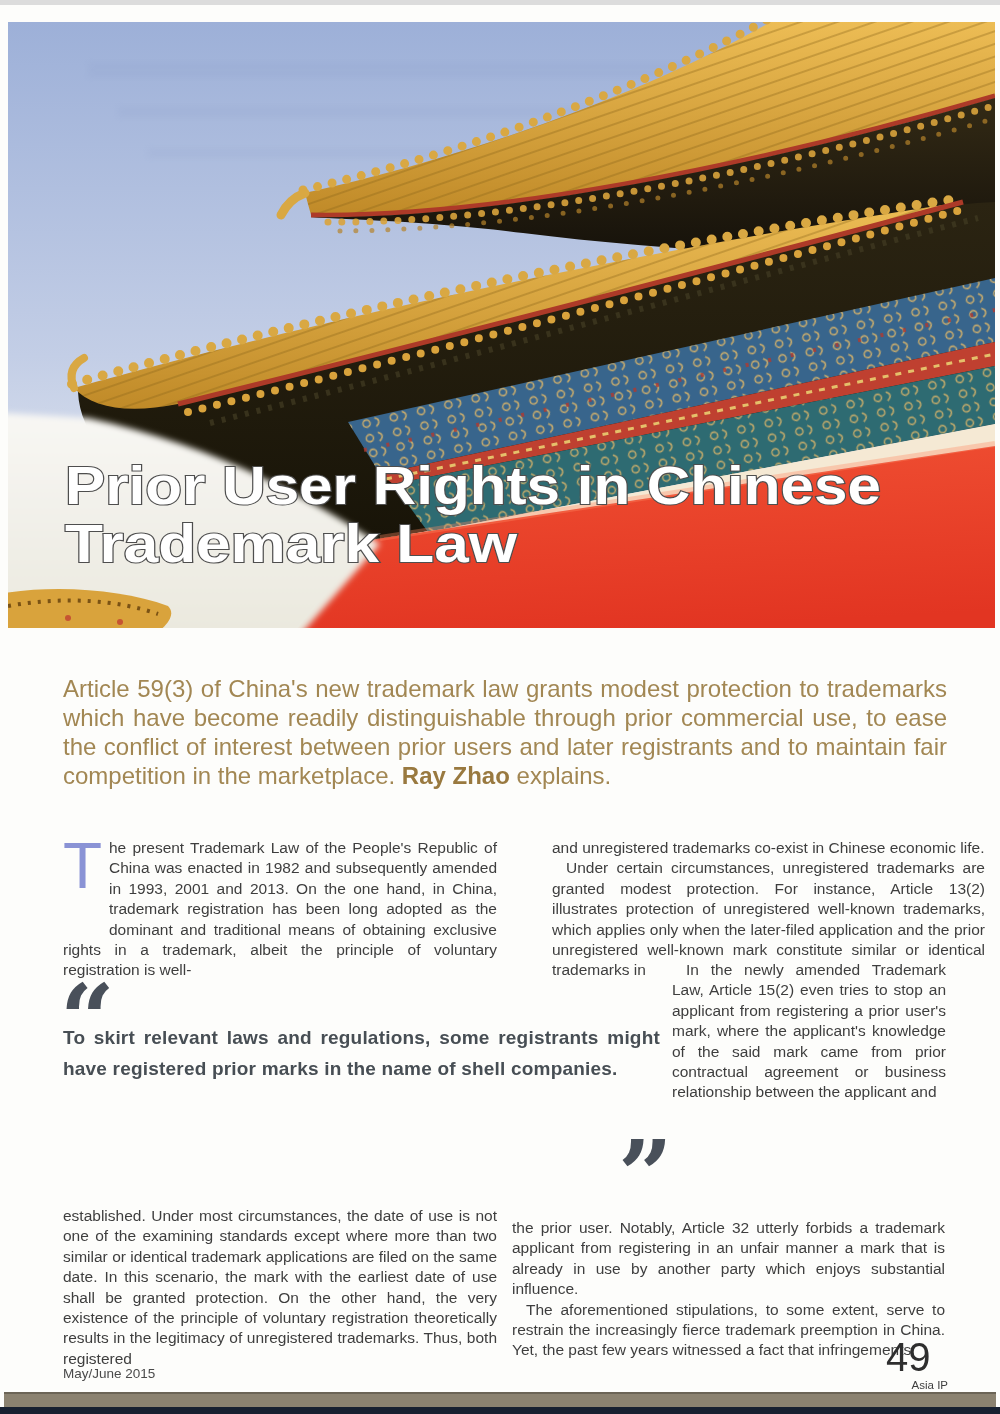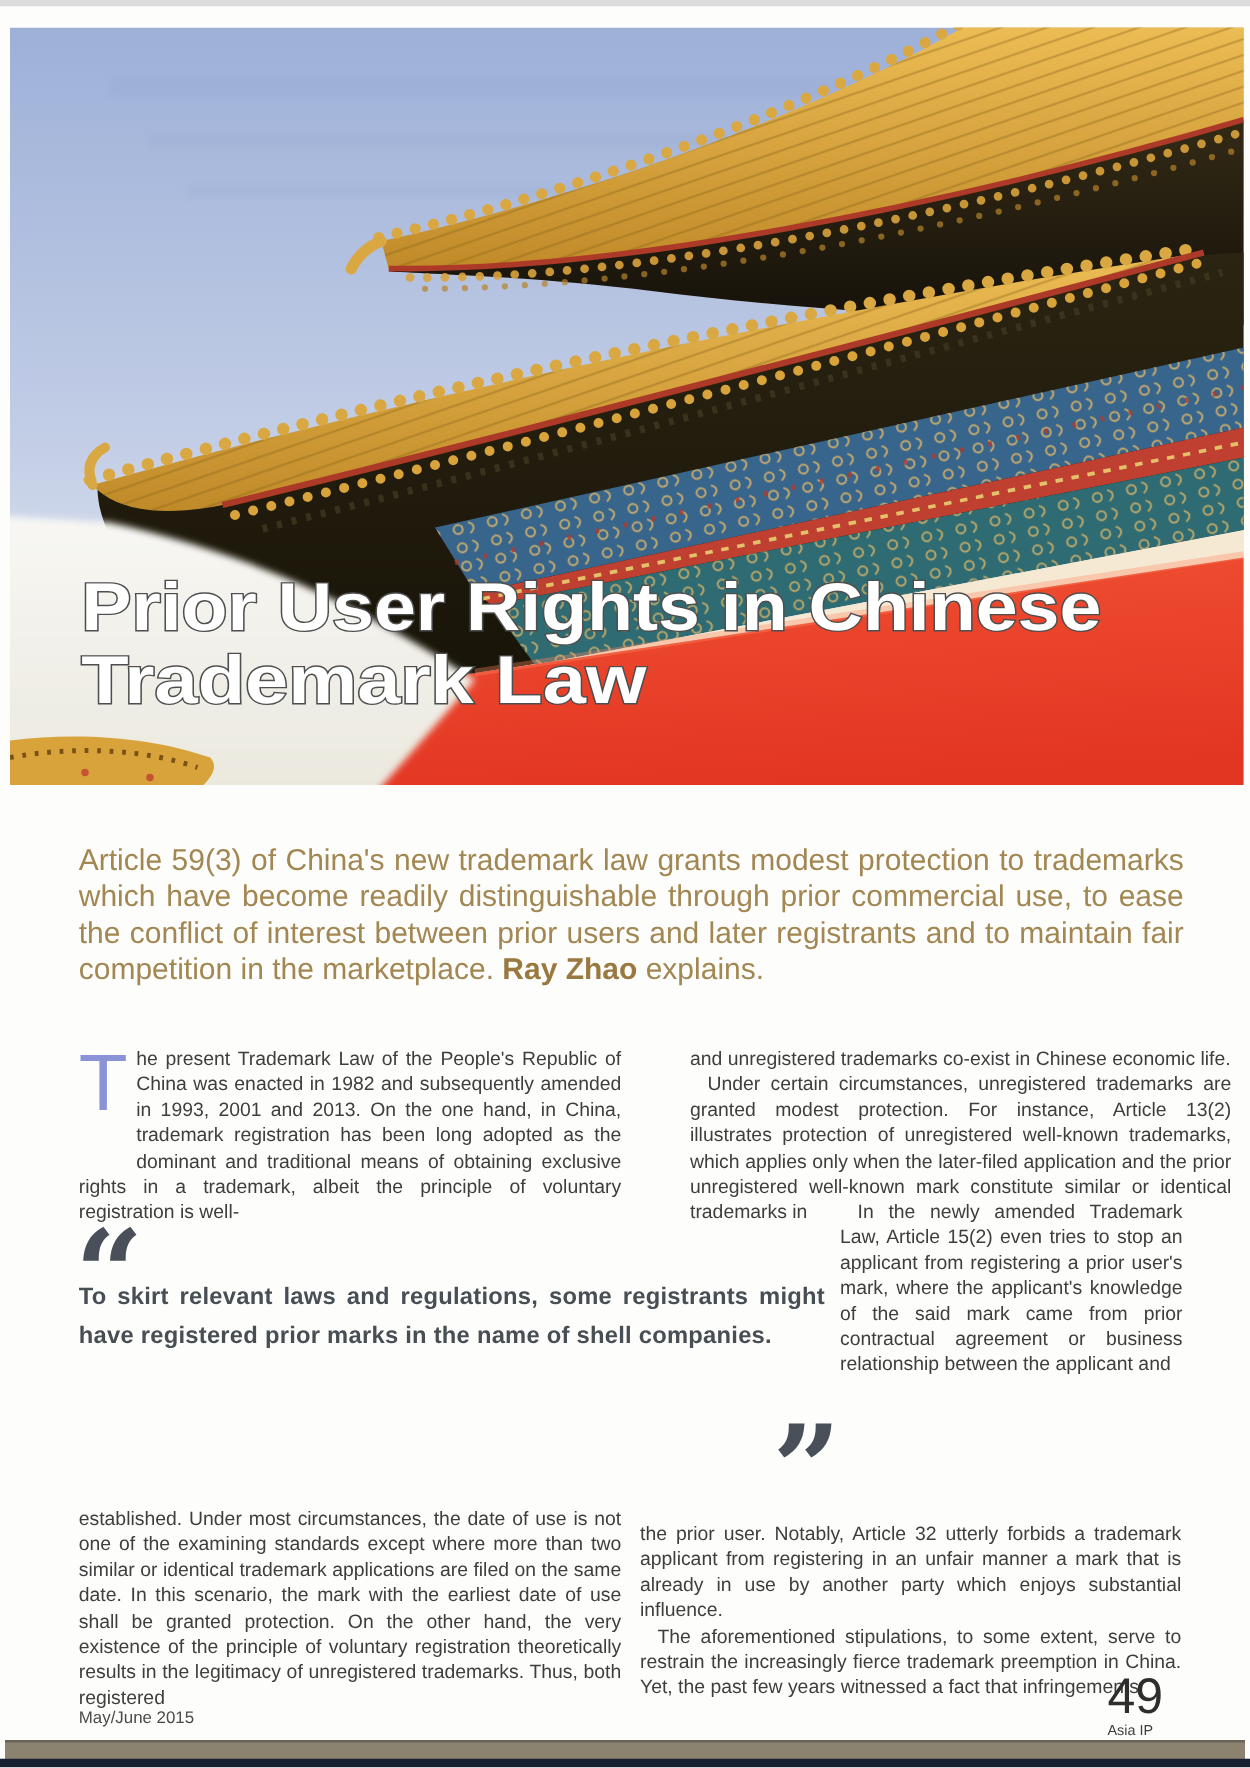--- a/index.html
+++ b/index.html
@@ -35,21 +35,21 @@
            font-size:95px;line-height:1;height:60px;}
   .pq-open{left:60px;top:972px;}
   .pq-close{left:618px;top:1128px;}
   .pull-quote{left:63px;top:1022px;width:597px;font-size:19px;line-height:31px;
               font-weight:bold;color:#474e54;text-align:justify;letter-spacing:.2px;}
 
   
   .footer-issue{left:63px;top:1366px;font-size:13.5px;color:#4a4a4a;}
   .page-num{left:886px;top:1336px;width:62px;font-size:40px;line-height:42px;
             color:#2e2e2e;}
-  .pub-name{left:886px;top:1379px;width:62px;font-size:11.5px;color:#3e3e3e;text-align:left;}
+  .pub-name{left:886px;top:1379px;width:62px;font-size:11.5px;color:#3e3e3e;text-align:right;}
   .footer-bar{left:4px;top:1392px;width:992px;height:15px;background:#8b8270;
               border-top:2px solid #6b6456;border-bottom:1px solid #5f594e;}
   .bottom-strip{left:0;top:1407px;width:1000px;height:7px;background:#172030;}
 </style>
 </head>
 <body>
 
 <div class="page">
 
   <div class="abs top-edge"></div>

